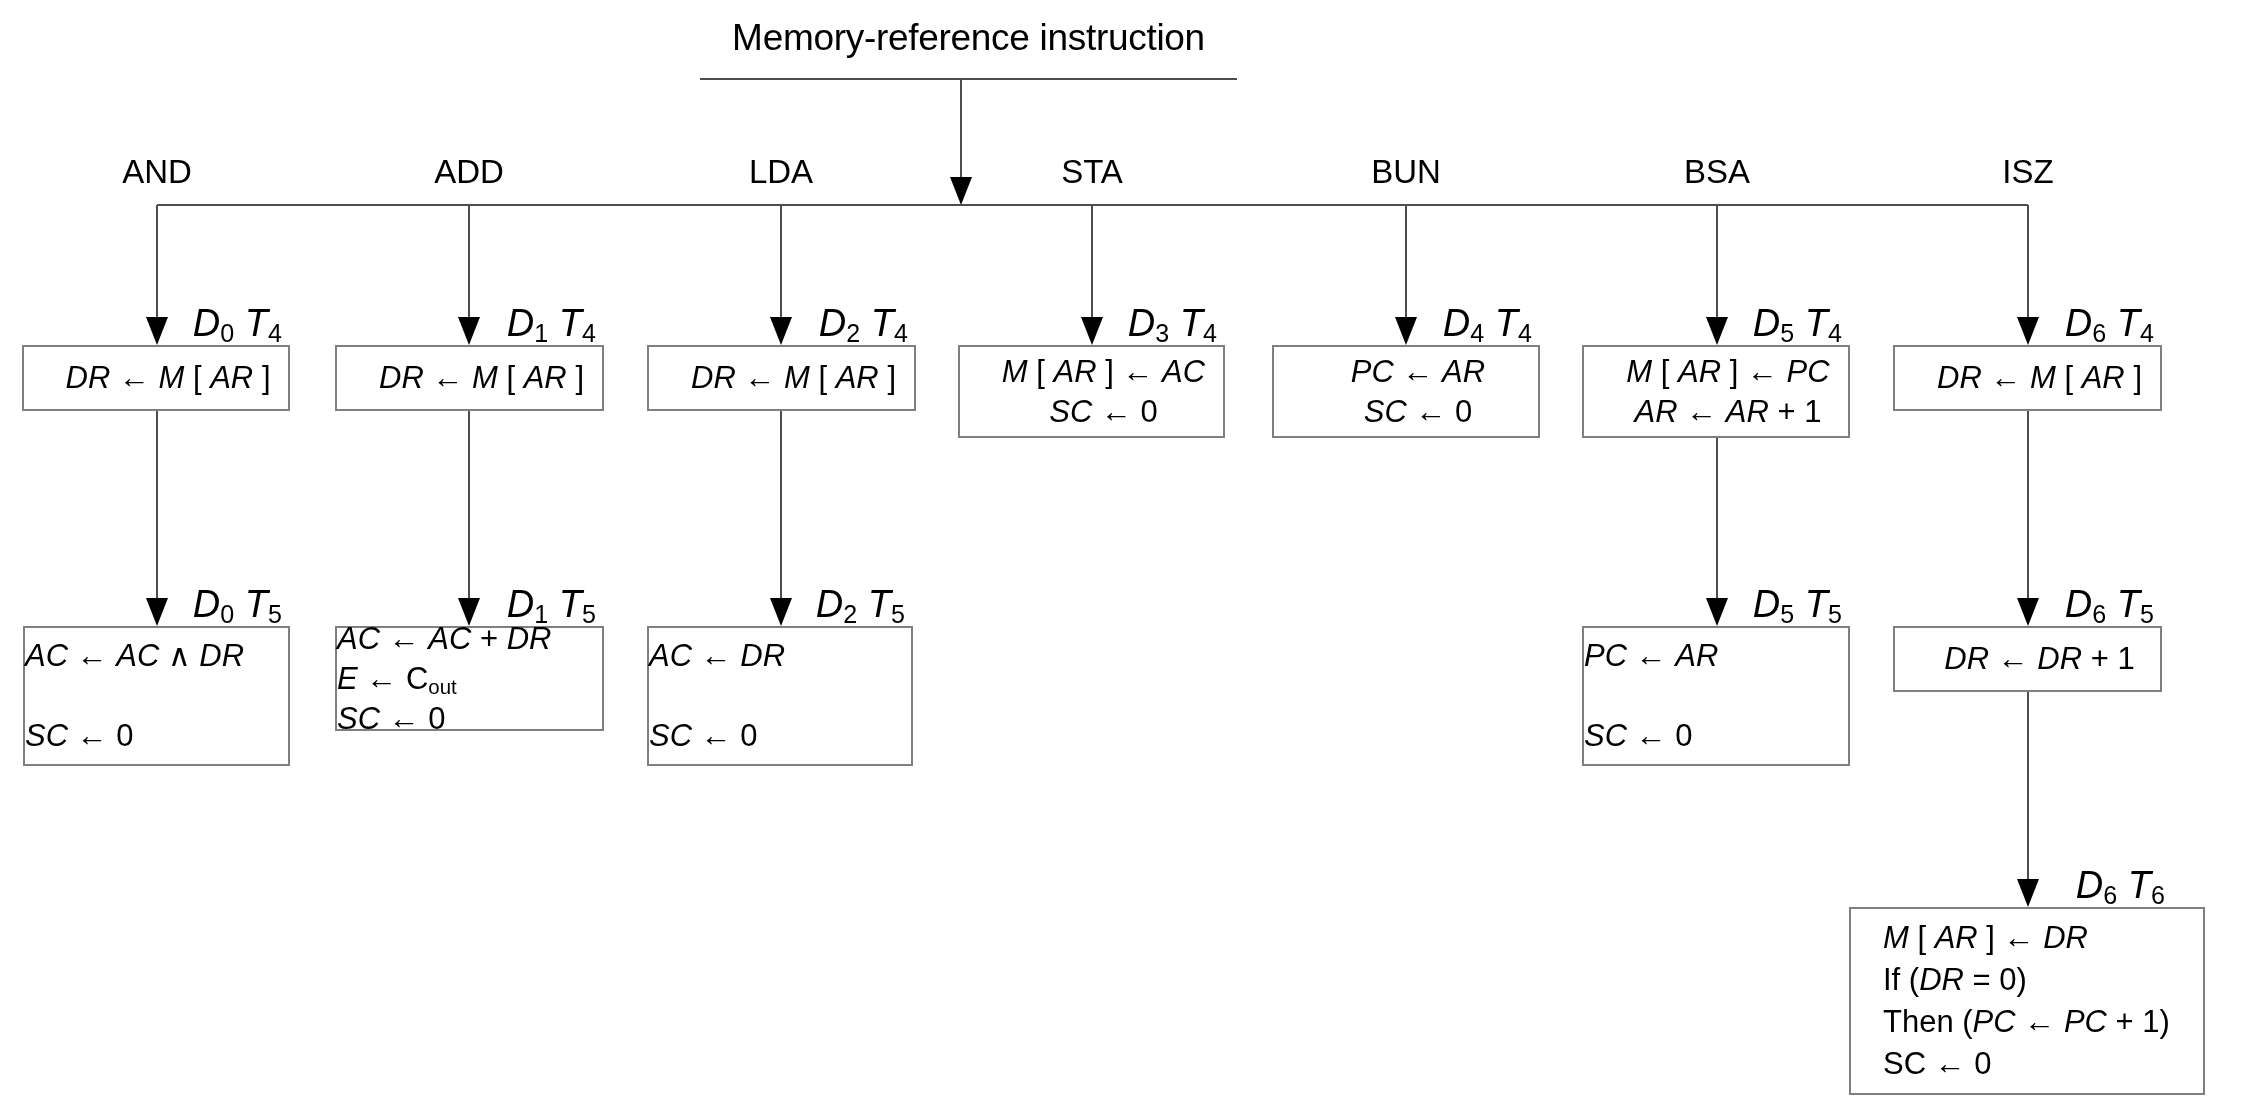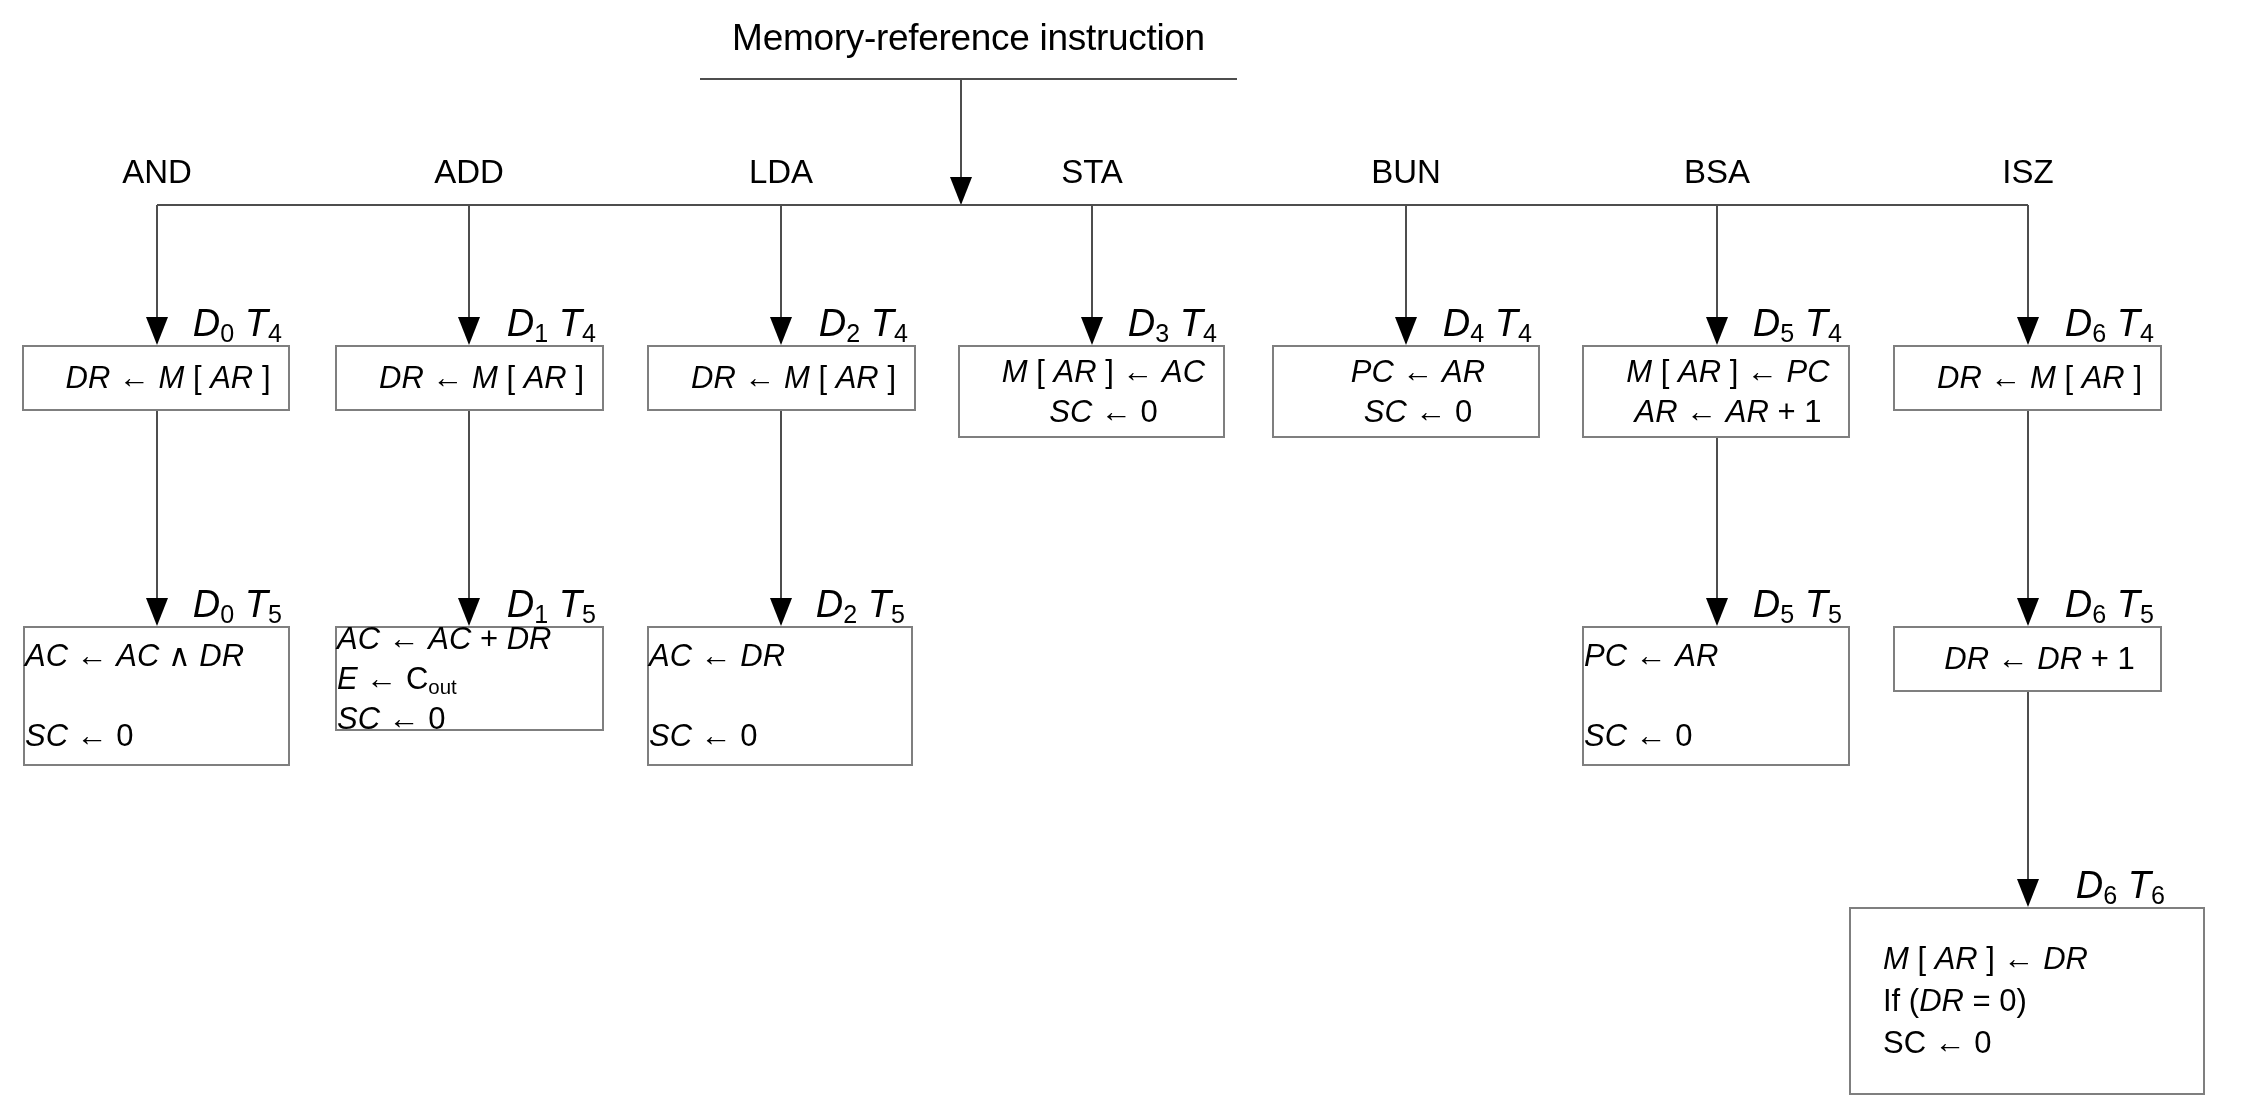--- a/index.html
+++ b/index.html
@@ -166,16 +166,17 @@
   </div>
   <div class="box center" style="left:1893px;top:626px;width:269px;height:66px">
     <div class="line"><span class="it">DR</span><span> ← </span><span class="it">DR</span><span> + 1</span></div>
   </div>
 
   <div class="tag" style="left:1849px;top:865px;width:316px"><span class="it">D</span><span class="sb">6</span><span> </span><span class="it">T</span><span class="sb">6</span></div>
 
   <div class="box big" style="left:1849px;top:907px;width:356px;height:188px">
     <div class="line"><span class="it">M</span><span> [ </span><span class="it">AR</span><span> ] ← </span><span class="it">DR</span></div>
     <div class="line"><span>If (</span><span class="it">DR</span><span> = 0)</span></div>
+    <div class="line"><span>Then (</span><span class="it">PC</span><span> ← </span><span class="it">PC</span><span> + 1)</span></div>
     <div class="line"><span>SC ← 0</span></div>
   </div>
 
 </div>
 
 </body></html>

